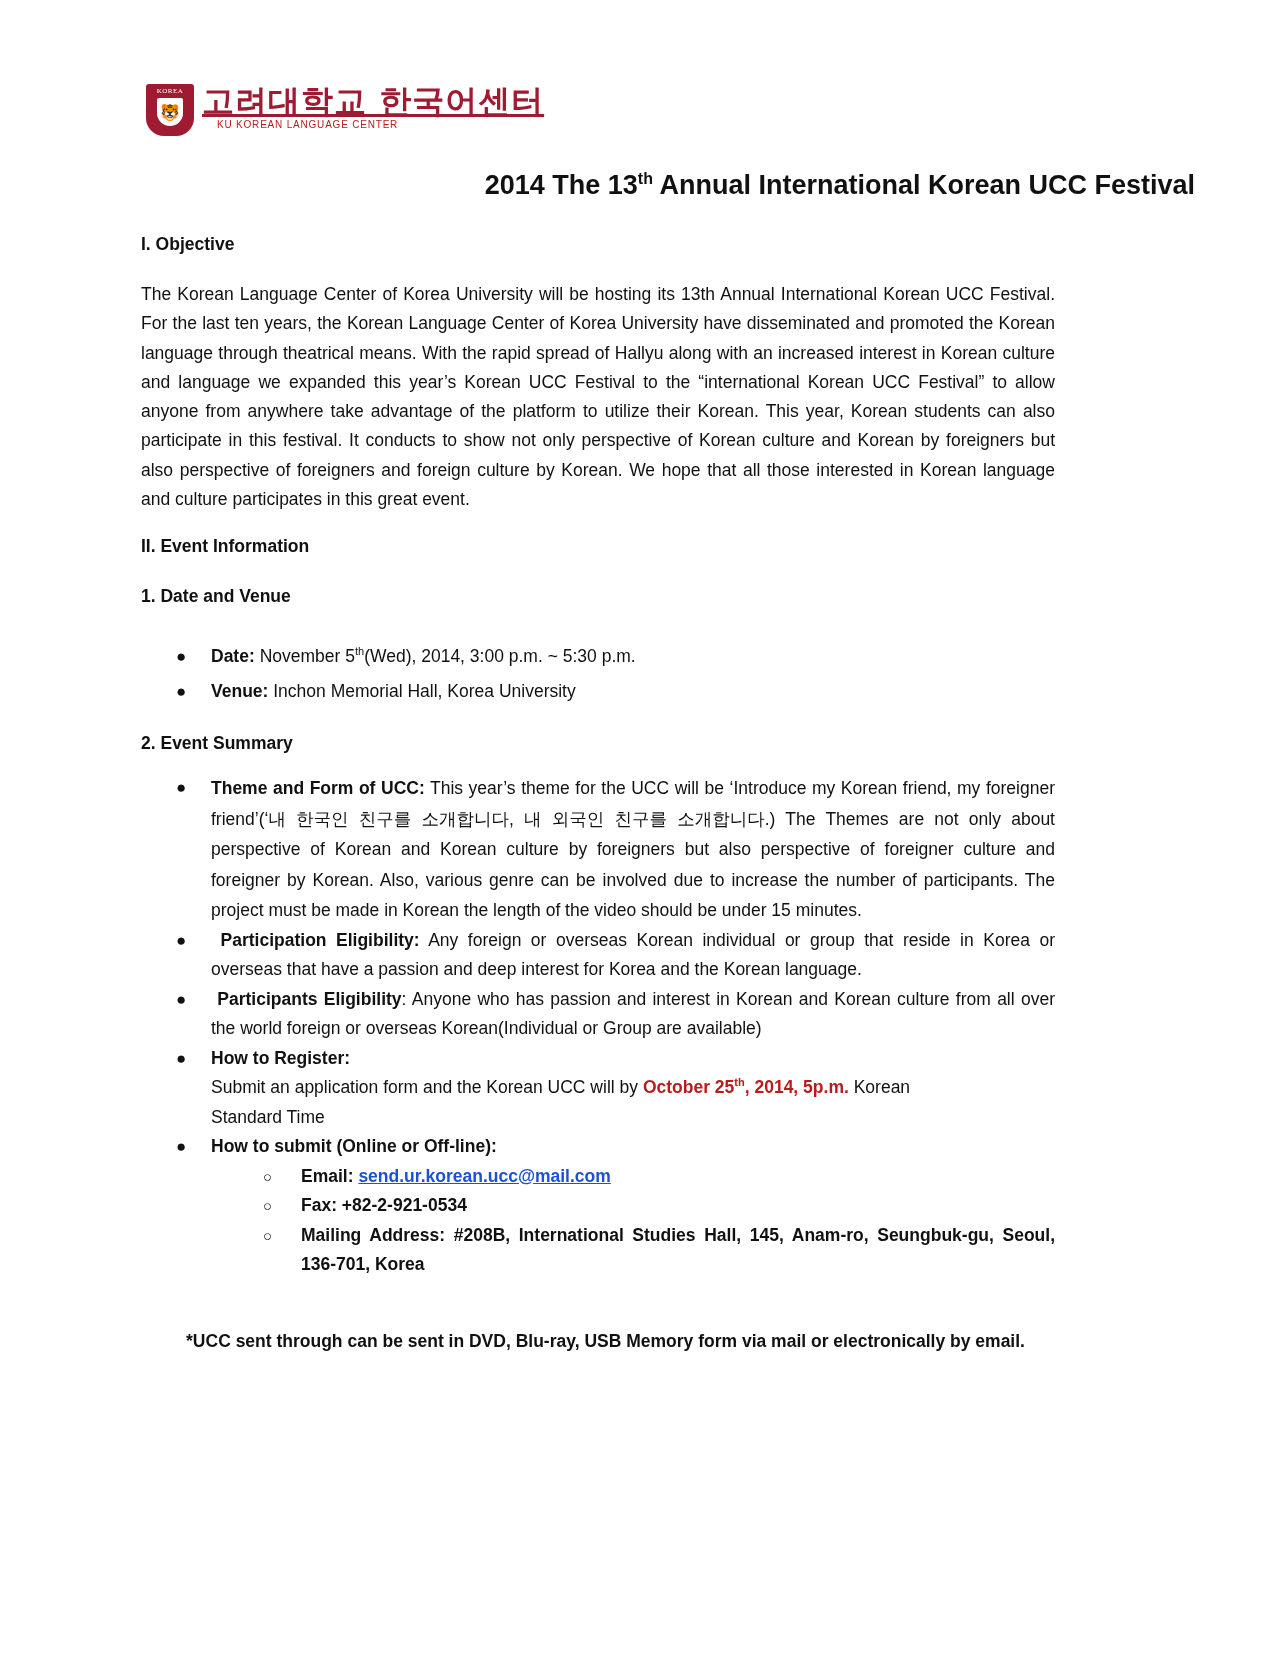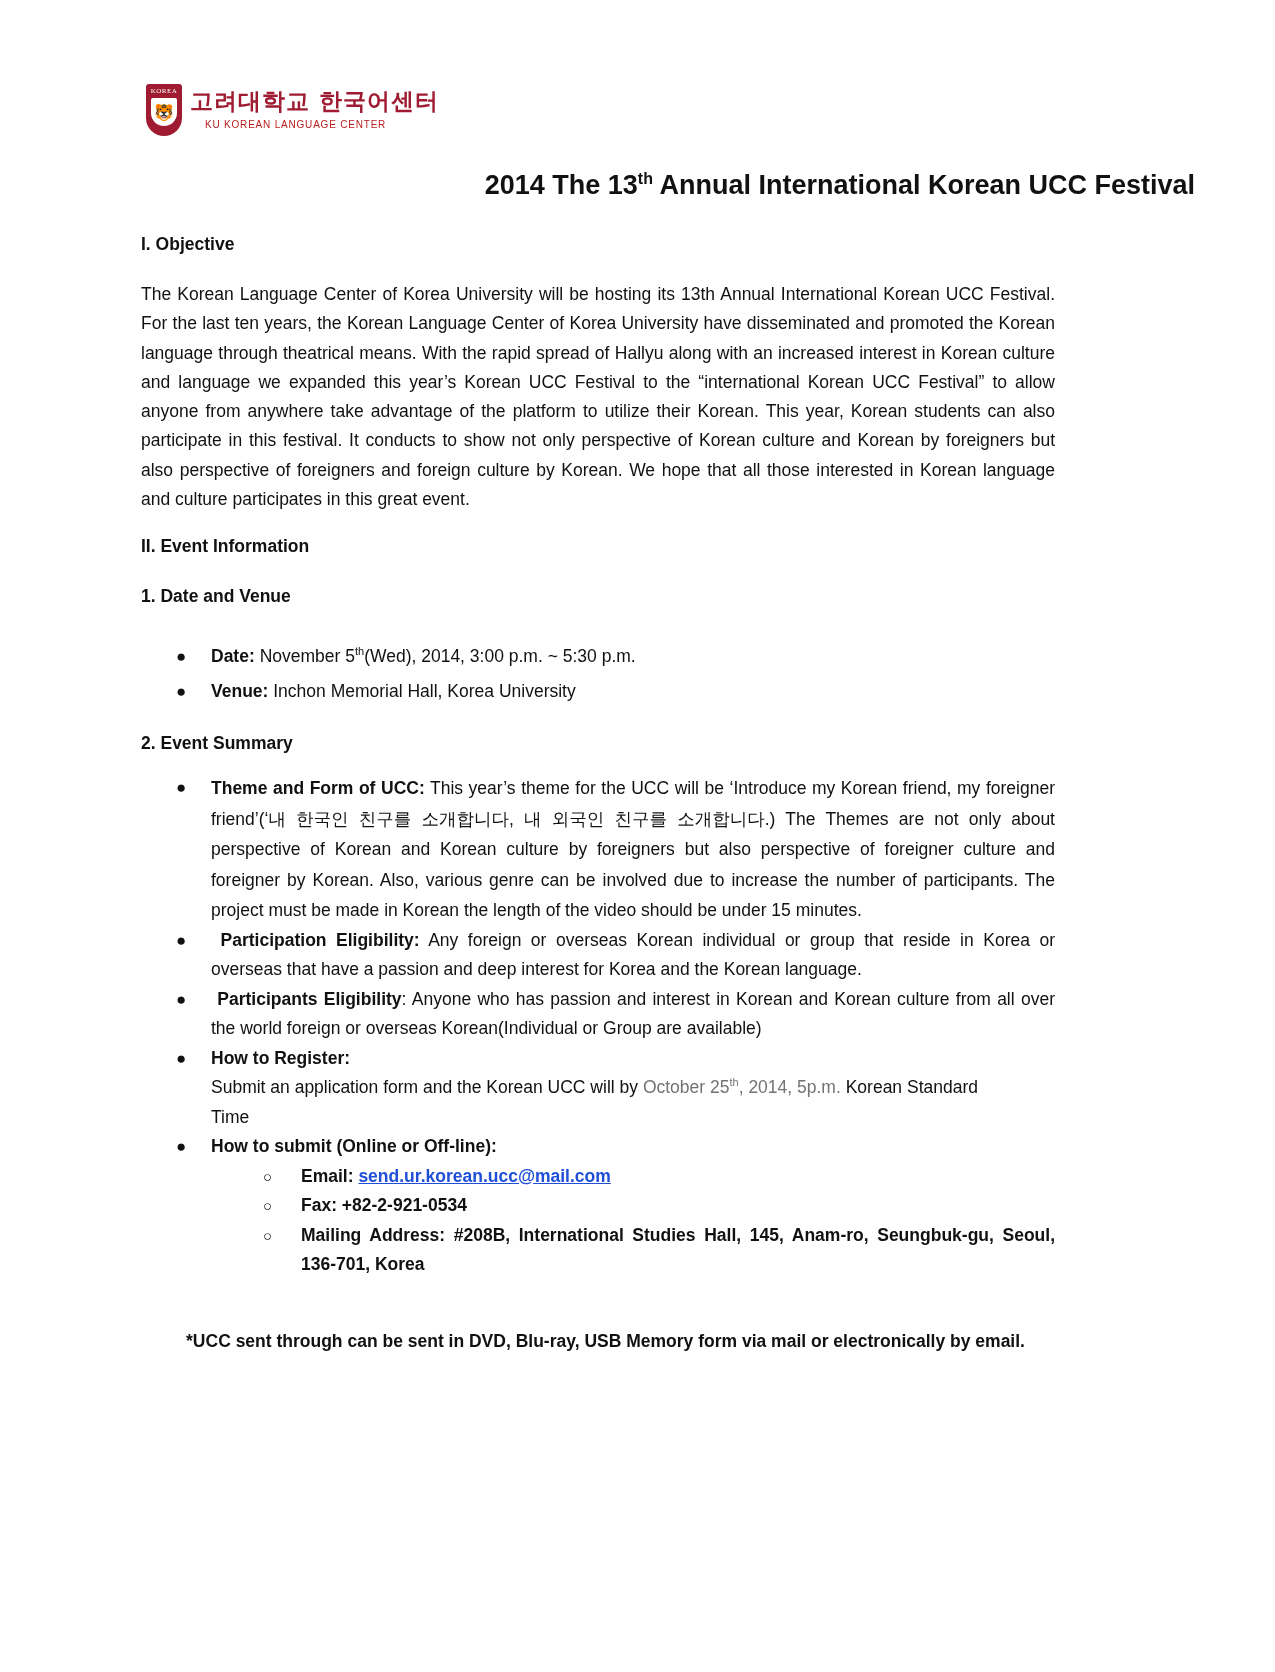--- a/index.html
+++ b/index.html
@@ -3,42 +3,42 @@
   <meta charset="utf-8">
   <style>
     html, body { margin: 0; padding: 0; background: #ffffff; }
     body {
       width: 1275px; height: 1672px; position: relative; overflow: hidden;
       font-family: "Liberation Sans", "DejaVu Sans", sans-serif;
       color: #111;
     }
     .logo { position: absolute; left: 146px; top: 84px; display: flex; align-items: center; }
     .crest {
-      width: 36px; height: 52px; background: #9e1b32; position: relative;
+      width: 48px; height: 52px; background: #9e1b32; position: relative;
       border-radius: 3px 3px 18px 18px; margin-right: 8px;
       display: flex; flex-direction: column; align-items: center; justify-content: flex-start;
     }
     .crest .band { color: #fff; font-size: 7px; font-family: "Liberation Serif", serif; margin-top: 3px; letter-spacing: 0.5px; }
     .crest .inner { width: 26px; height: 28px; background: #fff; border-radius: 2px 2px 13px 13px; margin-top: 3px;
       display: flex; align-items: center; justify-content: center; color: #9e1b32; font-size: 16px; }
-    .logo-text .ko { color: #9e1b32; font-size: 23px; font-weight: bold; letter-spacing: 1px; line-height: 30px; font-family: "DejaVu Sans", sans-serif; }
+    .logo-text .ko { color: #9e1b32; font-size: 32px; font-weight: bold; letter-spacing: 1px; line-height: 30px; font-family: "DejaVu Sans", sans-serif; text-decoration: underline; }
     .logo-text .en { color: #b91c1c; font-size: 10px; letter-spacing: 0.8px; line-height: 18px; margin-left: 15px; }
 
     .title { position: absolute; top: 170px; left: 0; width: 1195px; text-align: right;
       font-size: 27px; font-weight: bold; color: #111; }
     .title sup { font-size: 16px; }
 
     .h { position: absolute; left: 141px; font-size: 17.5px; font-weight: bold; text-align: right; }
     .para { position: absolute; left: 141px; width: 914px; font-size: 17.5px; line-height: 29.3px; text-align: justify; }
 
     .bullets { position: absolute; left: 141px; width: 914px; font-size: 17.5px; line-height: 29.5px; }
     .bullet { position: relative; padding-left: 70px; text-align: justify; }
     .bullet .dot { position: absolute; left: 35px; top: 0; font-size: 17px; }
     .bullet b { font-weight: bold; }
-    .red { color: #737373; font-weight: normal; }
+    .red { color: #b91c1c; font-weight: bold; }
     sup { font-size: 11px; line-height: 0; }
     .sub { position: relative; padding-left: 160px; text-align: justify; font-weight: bold; }
     .sub .circ { position: absolute; left: 122px; top: 0; font-weight: normal; font-size: 15px; }
     .link { color: #1f4fd6; text-decoration: underline; }
     .note { position: absolute; left: 0; width: 1195px; text-align: center; top: 1331px; font-size: 17.5px; font-weight: bold; padding-left: 8px; }
   </style>
 </head>
 <body>
 
 <div class="logo">

